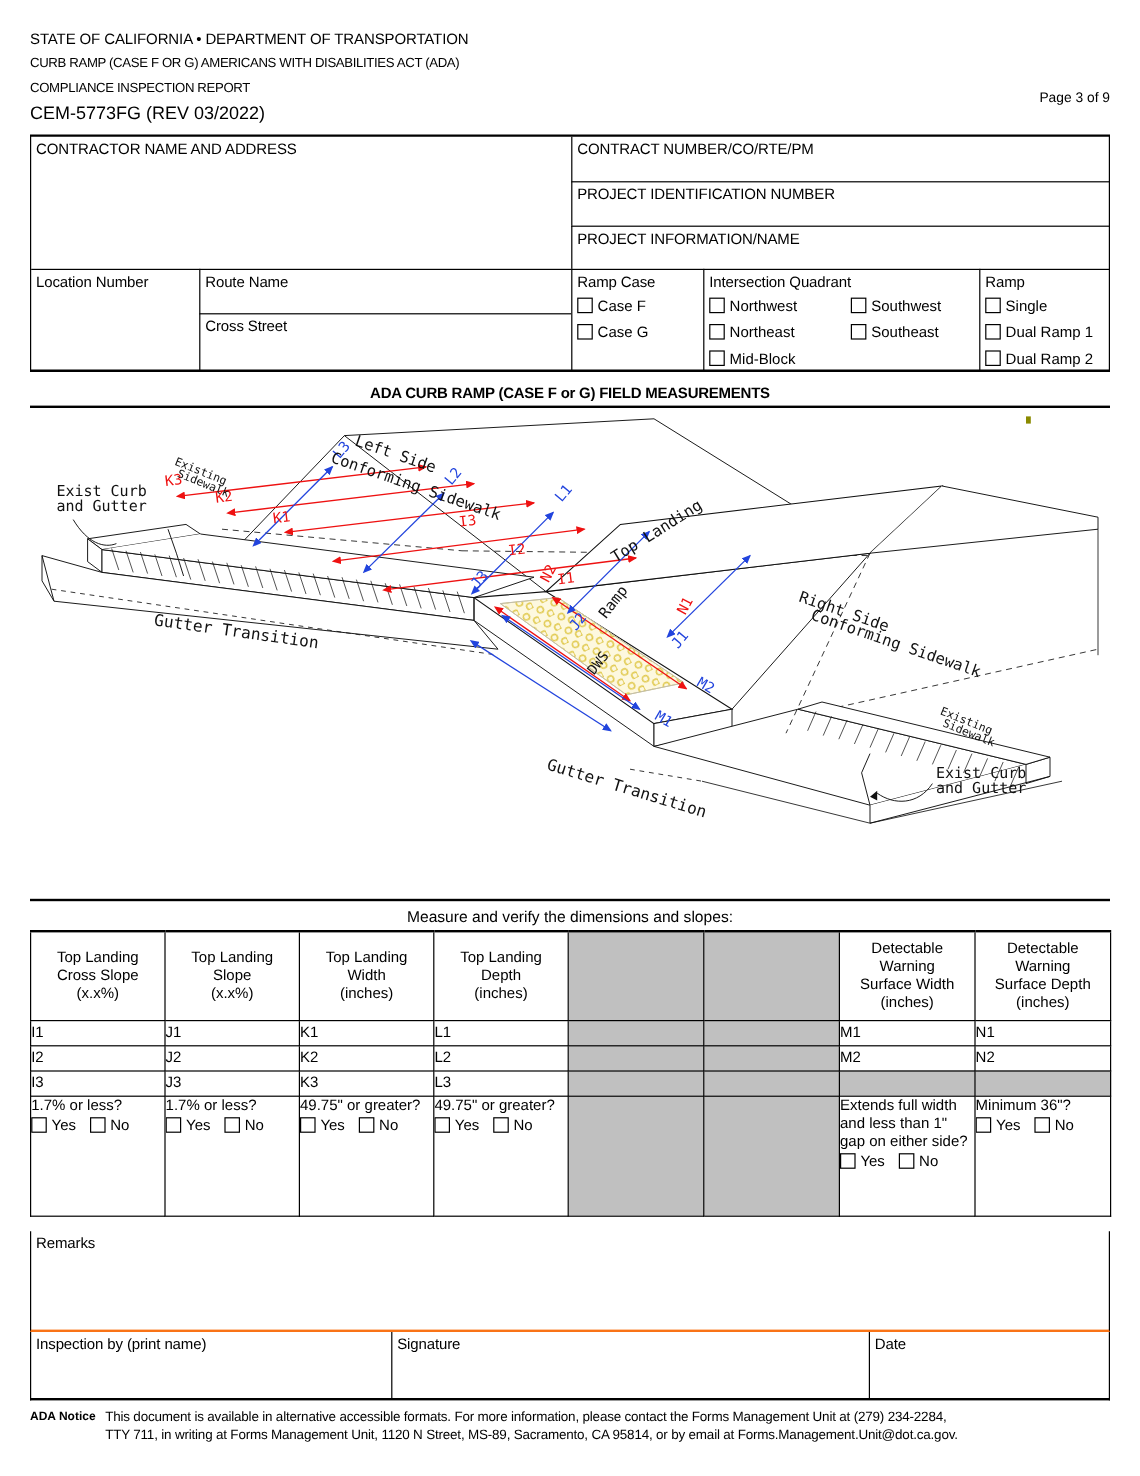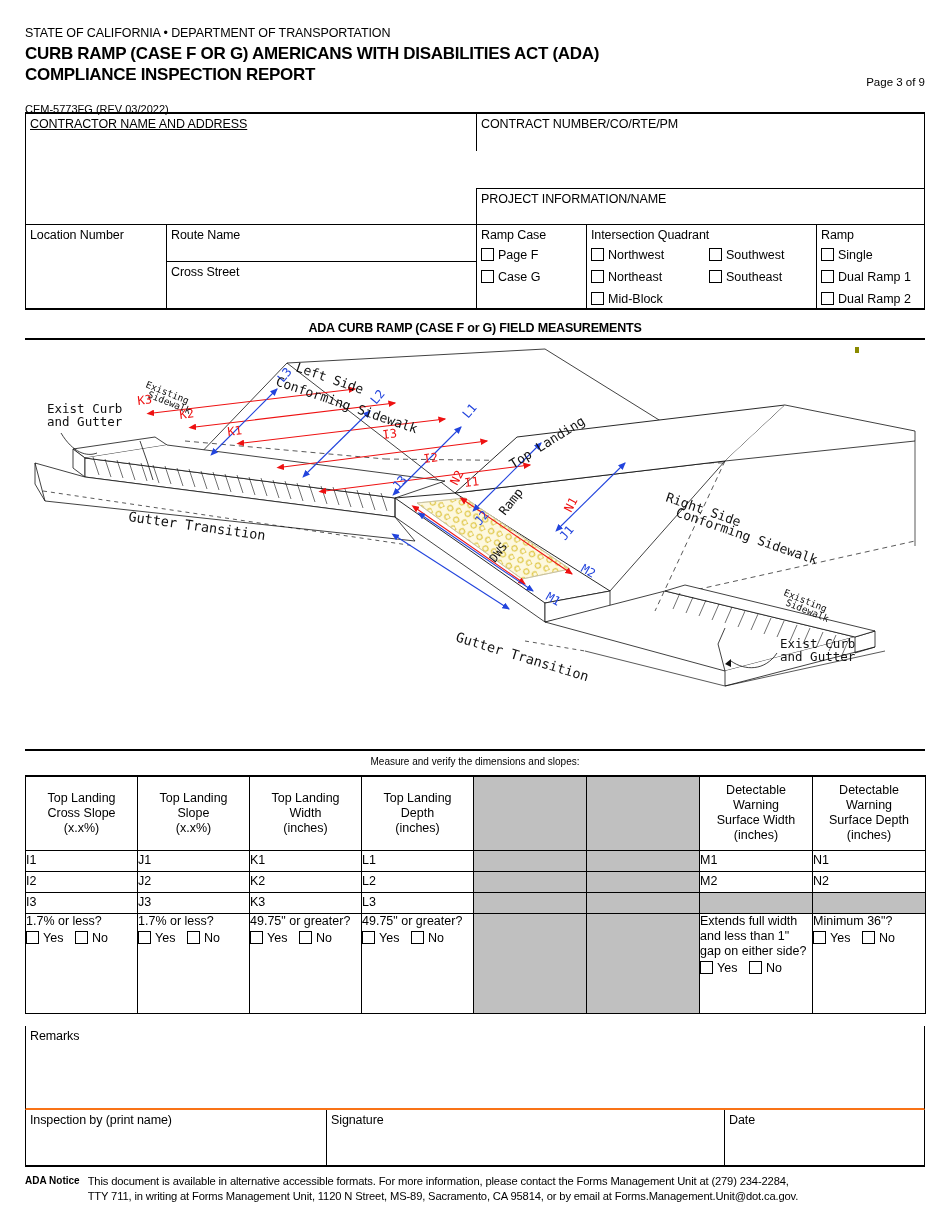--- a/index.html
+++ b/index.html
@@ -28,30 +28,30 @@
     left: 25px;
     top: 26px;
     width: 900px;
   }
   .agency-line {
     font-size: 12.5px;
     letter-spacing: -0.1px;
     line-height: 15px;
   }
   .form-title {
-    font-size: 17px;
-    font-weight: bold;
+    font-size: 11px;
+    font-weight: normal;
     line-height: 21px;
     letter-spacing: -0.3px;
     margin-top: 2px;
   }
   .form-number {
-    font-size: 11px;
+    font-size: 15px;
     line-height: 14px;
-    margin-top: 17px;
+    margin-top: 3px;
   }
   .page-count {
     position: absolute;
     right: 0;
     top: 50px;
     font-size: 11.5px;
   }
   .boxlabel {
     font-size: 12.5px;
     line-height: 14px;
@@ -134,21 +134,21 @@
   }
   .diagram-wrap svg { display: block; }
 
   
   .measure-caption {
     position: absolute;
     left: 25px;
     top: 756px;
     width: 900px;
     text-align: center;
-    font-size: 10px;
+    font-size: 13px;
   }
 
   
   .meas-table {
     position: absolute;
     left: 25px;
     top: 775px;
     width: 900px;
     border-collapse: collapse;
     table-layout: fixed;
@@ -253,45 +253,48 @@
     <div class="form-title">
       <div>CURB RAMP (CASE F OR G) AMERICANS WITH DISABILITIES ACT (ADA)</div>
       <div>COMPLIANCE INSPECTION REPORT</div>
     </div>
     <div class="form-number">CEM-5773FG (REV 03/2022)</div>
     <div class="page-count">Page 3 of 9</div>
   </div>
 
   <div class="info-grid">
 
-    <div class="cell" style="left:0;top:0;width:450px;height:110px;text-decoration:underline;">
+    <div class="cell" style="left:0;top:0;width:450px;height:110px;">
       <div class="boxlabel">CONTRACTOR NAME AND ADDRESS</div>
     </div>
 
     <div class="cell bl" style="left:450px;top:0;width:487px;height:37px;">
       <div class="boxlabel">CONTRACT NUMBER/CO/RTE/PM</div>
+    </div>
+    <div class="cell bl bt" style="left:450px;top:37px;width:449px;height:37px;">
+      <div class="boxlabel">PROJECT IDENTIFICATION NUMBER</div>
     </div>
     <div class="cell bl bt" style="left:450px;top:74px;width:449px;height:36px;">
       <div class="boxlabel">PROJECT INFORMATION/NAME</div>
     </div>
 
     <div class="cell bt" style="left:0;top:110px;width:140px;height:100px;">
       <div class="boxlabel">Location Number</div>
     </div>
     <div class="cell bl bt" style="left:140px;top:147px;width:310px;height:49px;">
       <div class="boxlabel">Cross Street</div>
     </div>
     <div class="cell bl bt" style="left:140px;top:110px;width:310px;height:37px;">
       <div class="boxlabel">Route Name</div>
     </div>
 
     <div class="cell bl bt" style="left:450px;top:110px;width:110px;height:86px;">
       <div class="boxlabel">Ramp Case</div>
       <div class="cb-row" style="margin-top:4px;">
-        <span class="cb-item"><span class="cb"></span><span>Page F</span></span>
+        <span class="cb-item"><span class="cb"></span><span>Case F</span></span>
       </div>
       <div class="cb-row" style="margin-top:3px;">
         <span class="cb-item"><span class="cb"></span><span>Case G</span></span>
       </div>
     </div>
 
     <div class="cell bl bt" style="left:560px;top:110px;width:230px;height:86px;">
       <div class="boxlabel">Intersection Quadrant</div>
       <div style="position:relative;margin-top:4px;">
         <div style="position:absolute;left:0;top:0;width:118px;">

